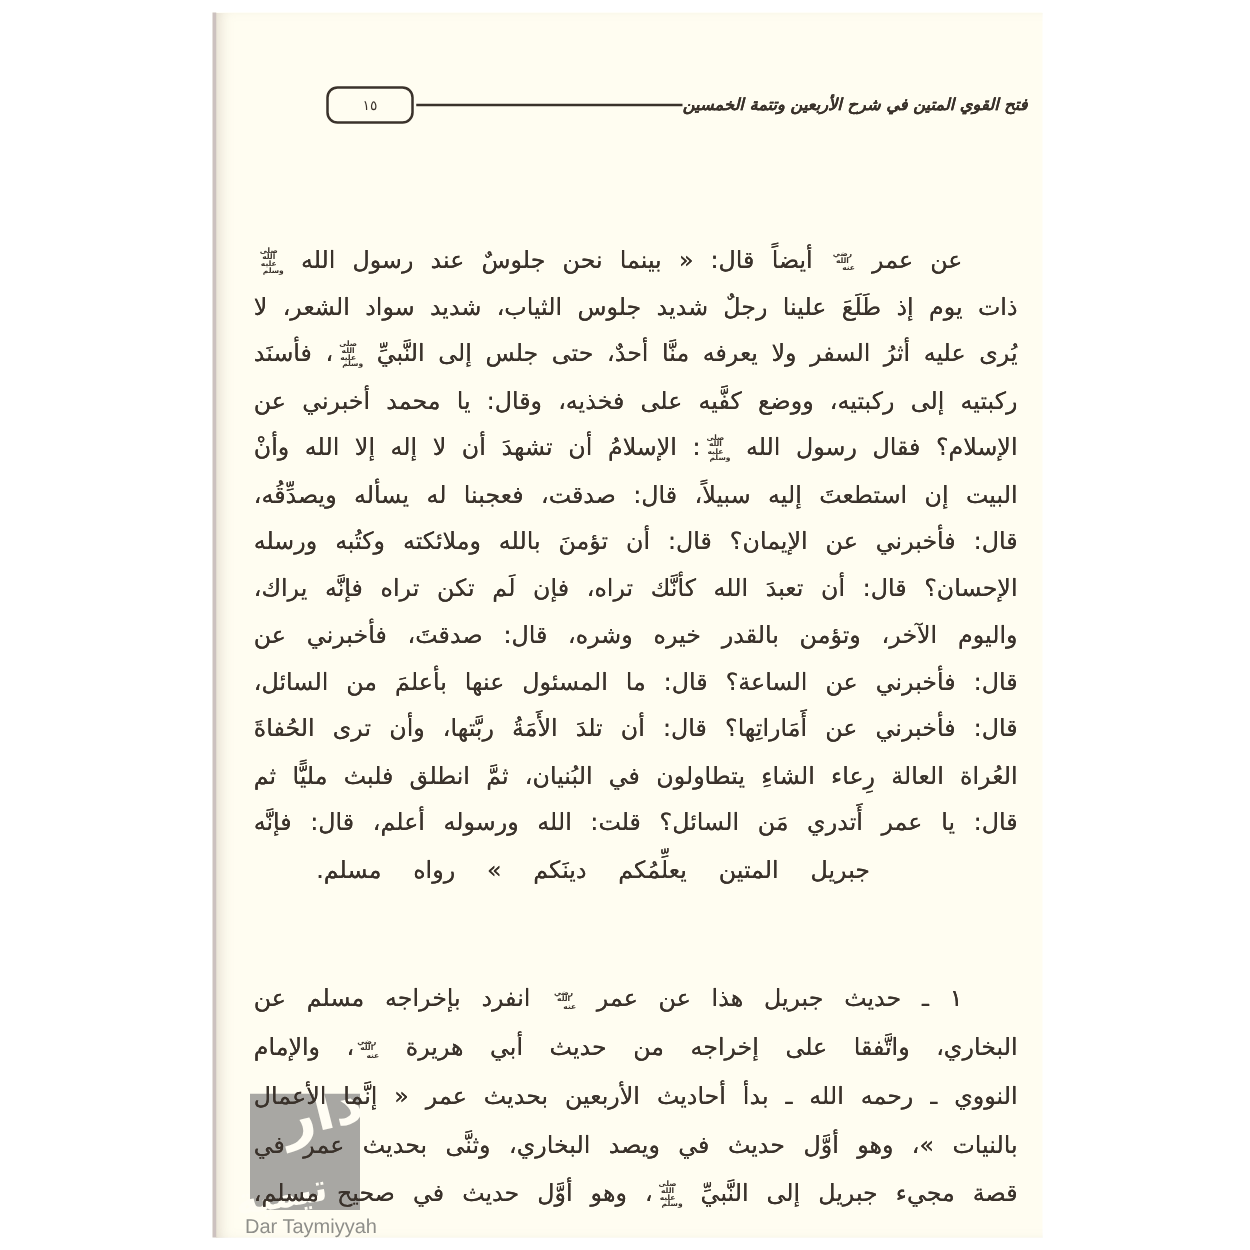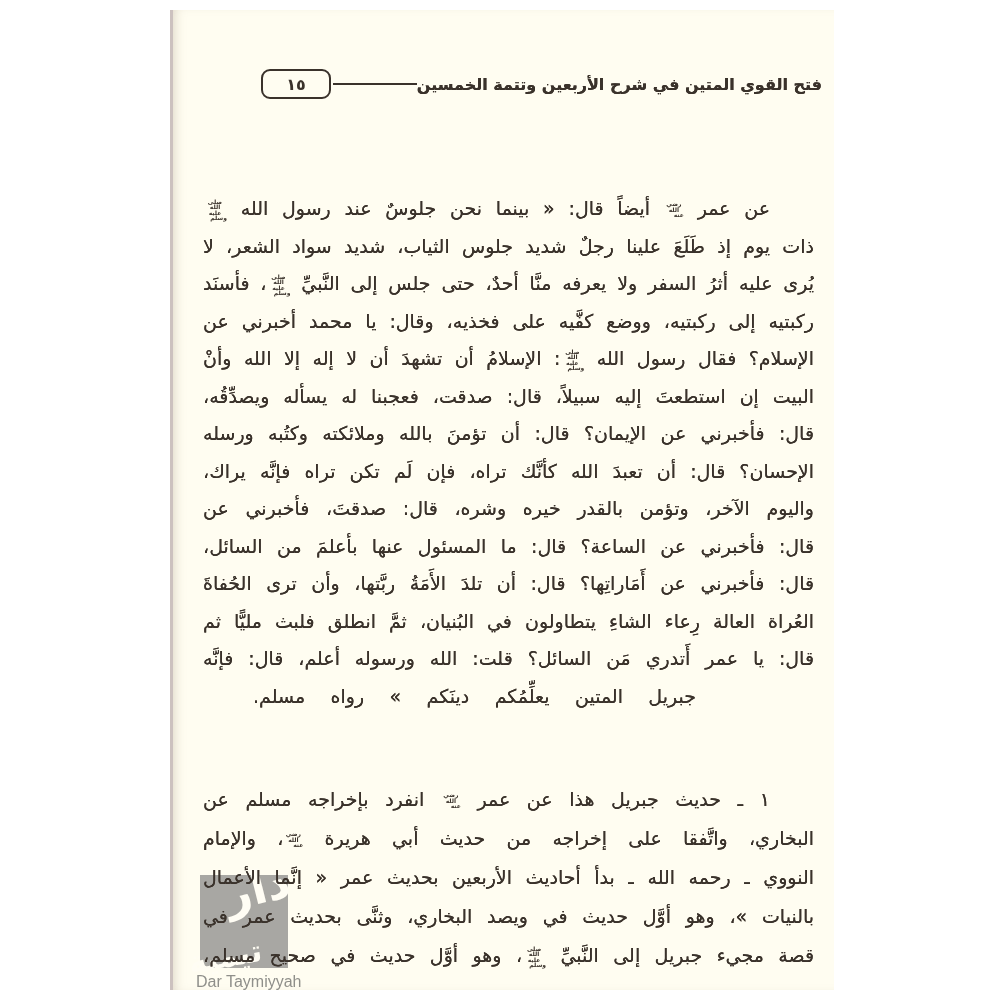--- a/index.html
+++ b/index.html
@@ -7,24 +7,24 @@
           font-family:"DejaVu Sans",sans-serif;}
   
   .page{position:absolute;left:170px;top:10px;width:661px;height:980px;
         background:var(--page-bg,#fffdf1);
         border-left:3px solid var(--edge,#ccc1bf);
         box-shadow:inset 8px 0 12px -7px rgba(150,130,110,.35);
         color:var(--ink,#3a322b);}
   
   .hdr{position:absolute;top:58px;left:88px;right:12px;height:32px;
        display:flex;direction:rtl;align-items:center;z-index:2;}
-  .hdr-title{font-size:16px;font-weight:bold;white-space:nowrap;text-shadow:0 0 .4px currentColor;}
+  .hdr-title{font-size:13px;font-weight:bold;white-space:nowrap;text-shadow:0 0 .4px currentColor;font-style:italic;}
   .hdr-rule{flex:1;border-top:2px solid currentColor;margin-left:2px;min-width:40px;}
   .pno{width:66px;height:26px;border:2px solid currentColor;border-radius:9px;flex:none;
-       display:flex;align-items:center;justify-content:center;font-size:16px;font-weight:bold;}
+       display:flex;align-items:center;justify-content:center;font-size:11px;font-weight:normal;}
   
   .sec-title{position:absolute;top:119px;right:177px;font-size:26px;font-weight:bold;
              direction:rtl;text-shadow:0 0 .5px currentColor;z-index:2;}
   
   .hadith{position:absolute;top:180px;right:20px;left:30px;z-index:2;}
   .fnote{position:absolute;top:770px;right:20px;left:30px;z-index:2;}
   .ln{direction:rtl;text-align:justify;text-align-last:justify;
       height:37.5px;line-height:37.5px;font-size:19px;overflow:hidden;
       text-shadow:0 0 .4px currentColor;}
   .fnote .ln{height:39px;line-height:39px;}

